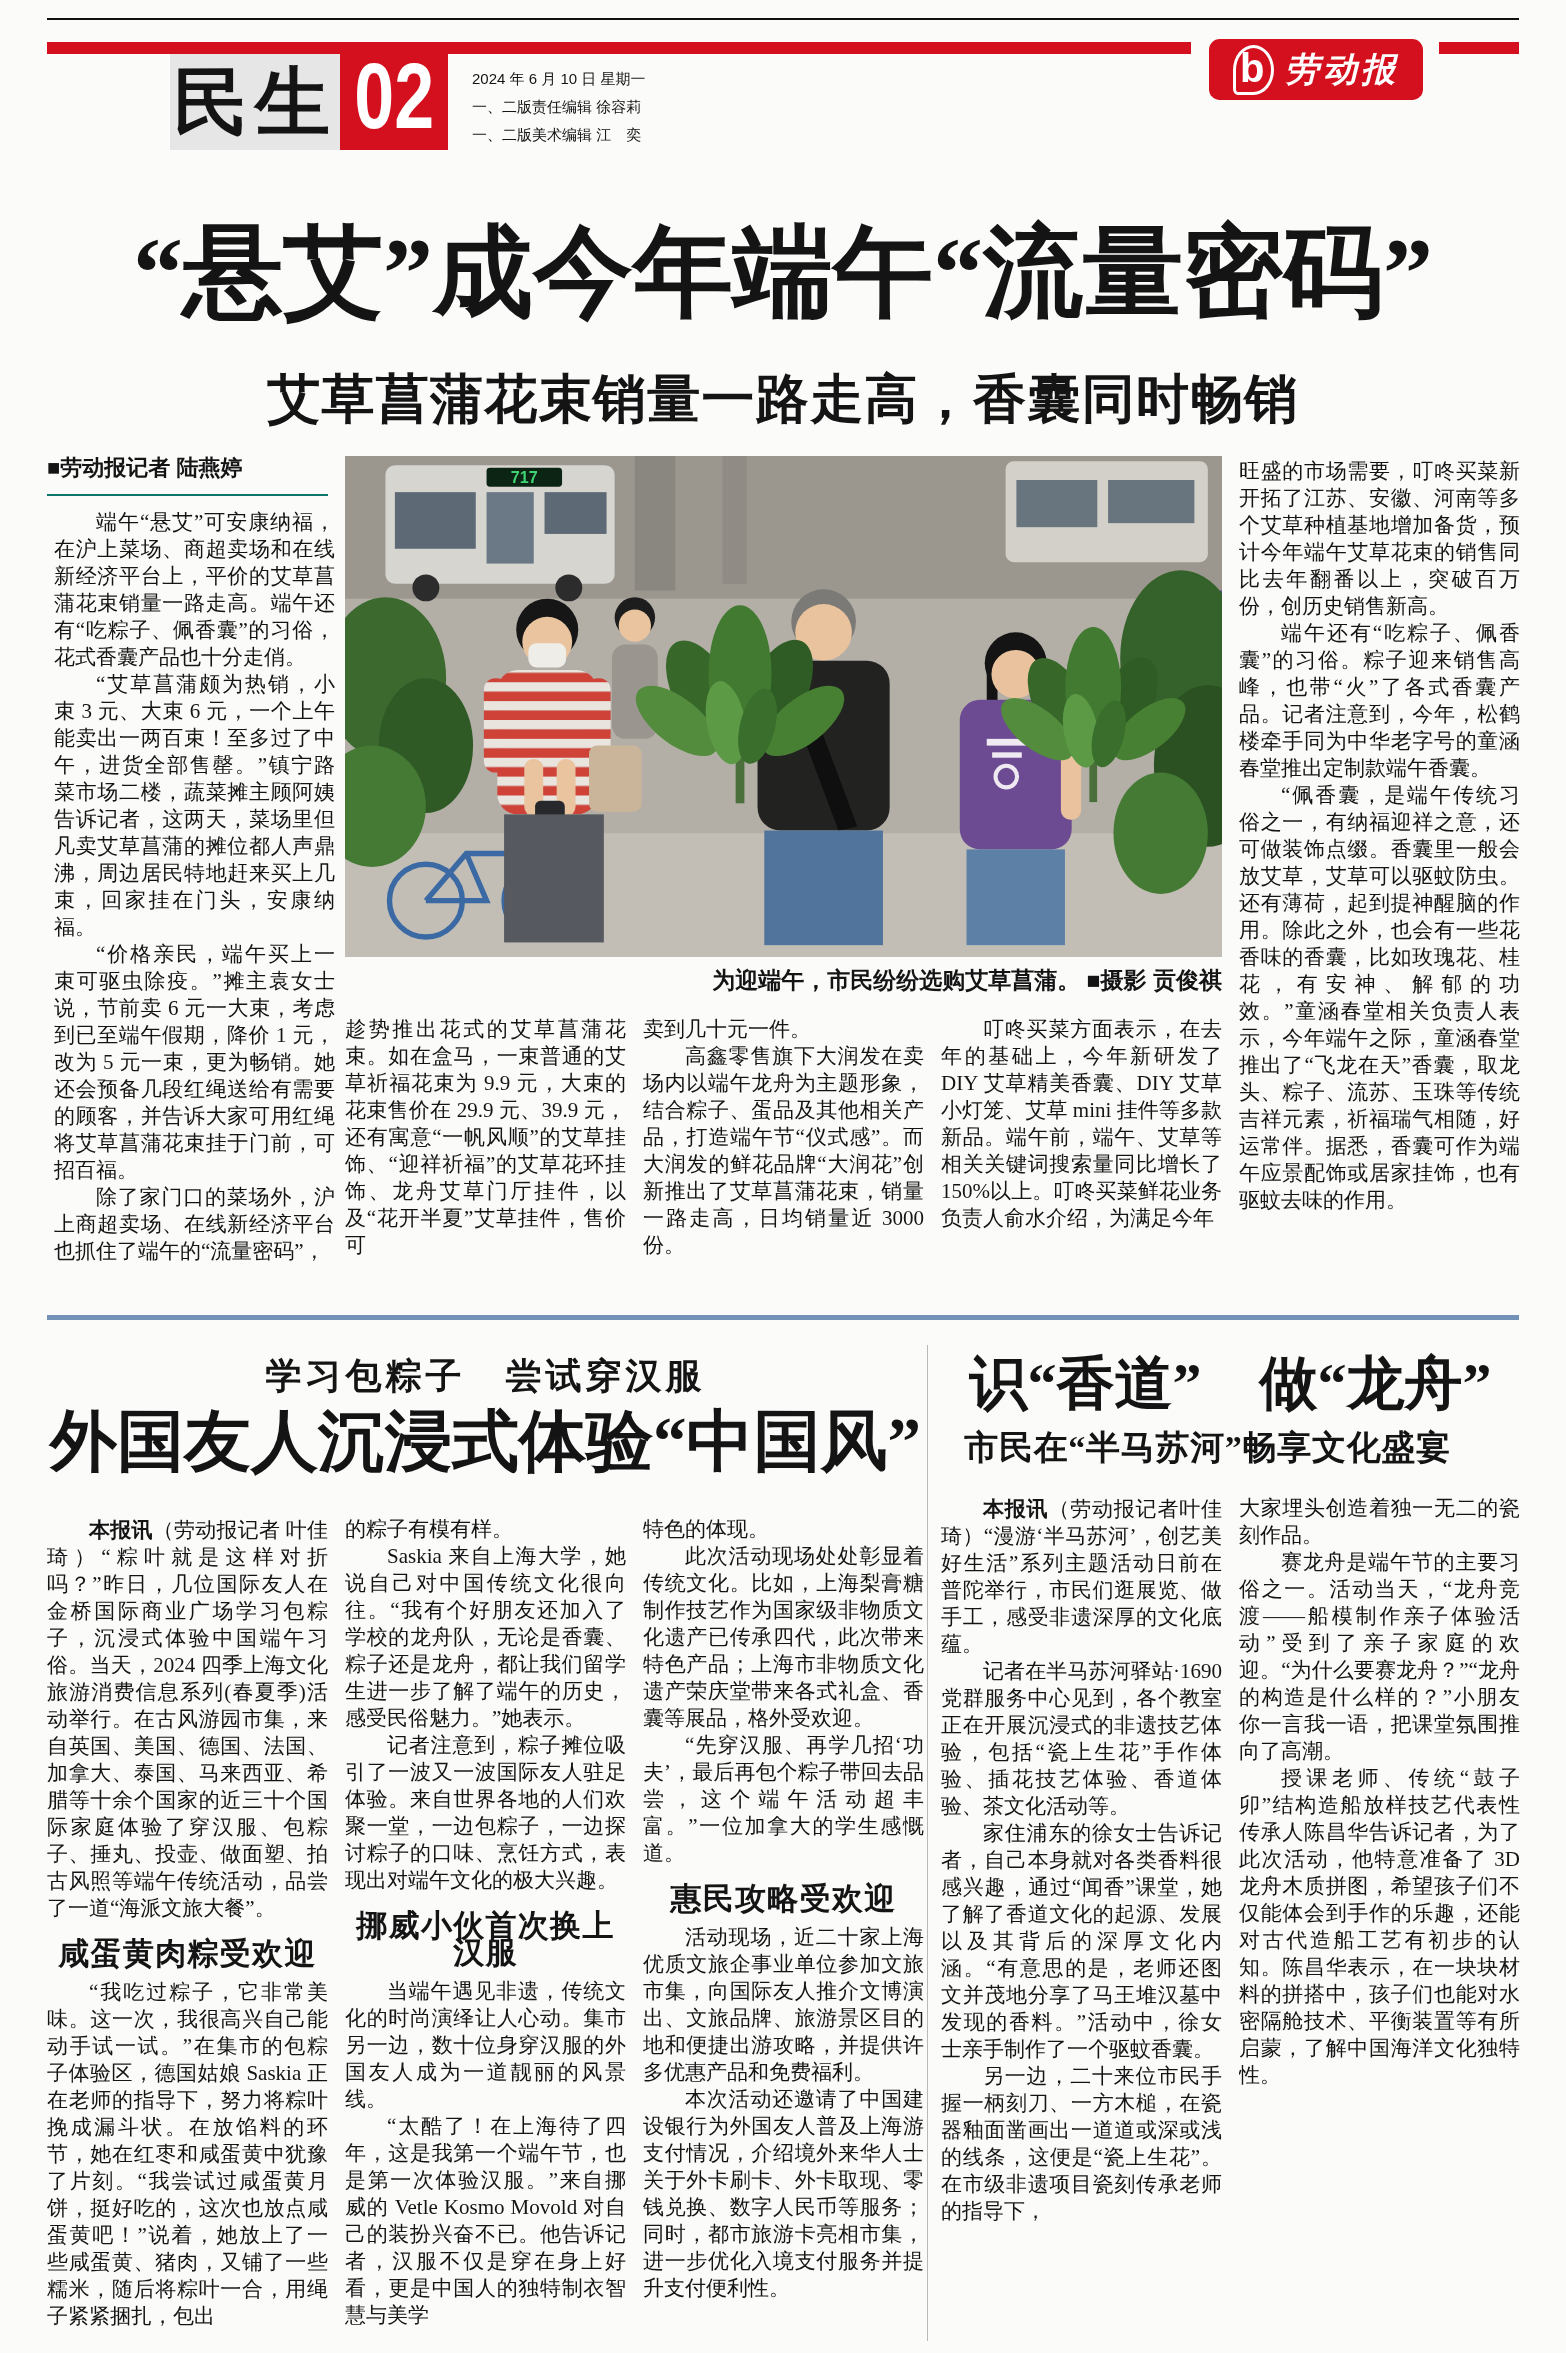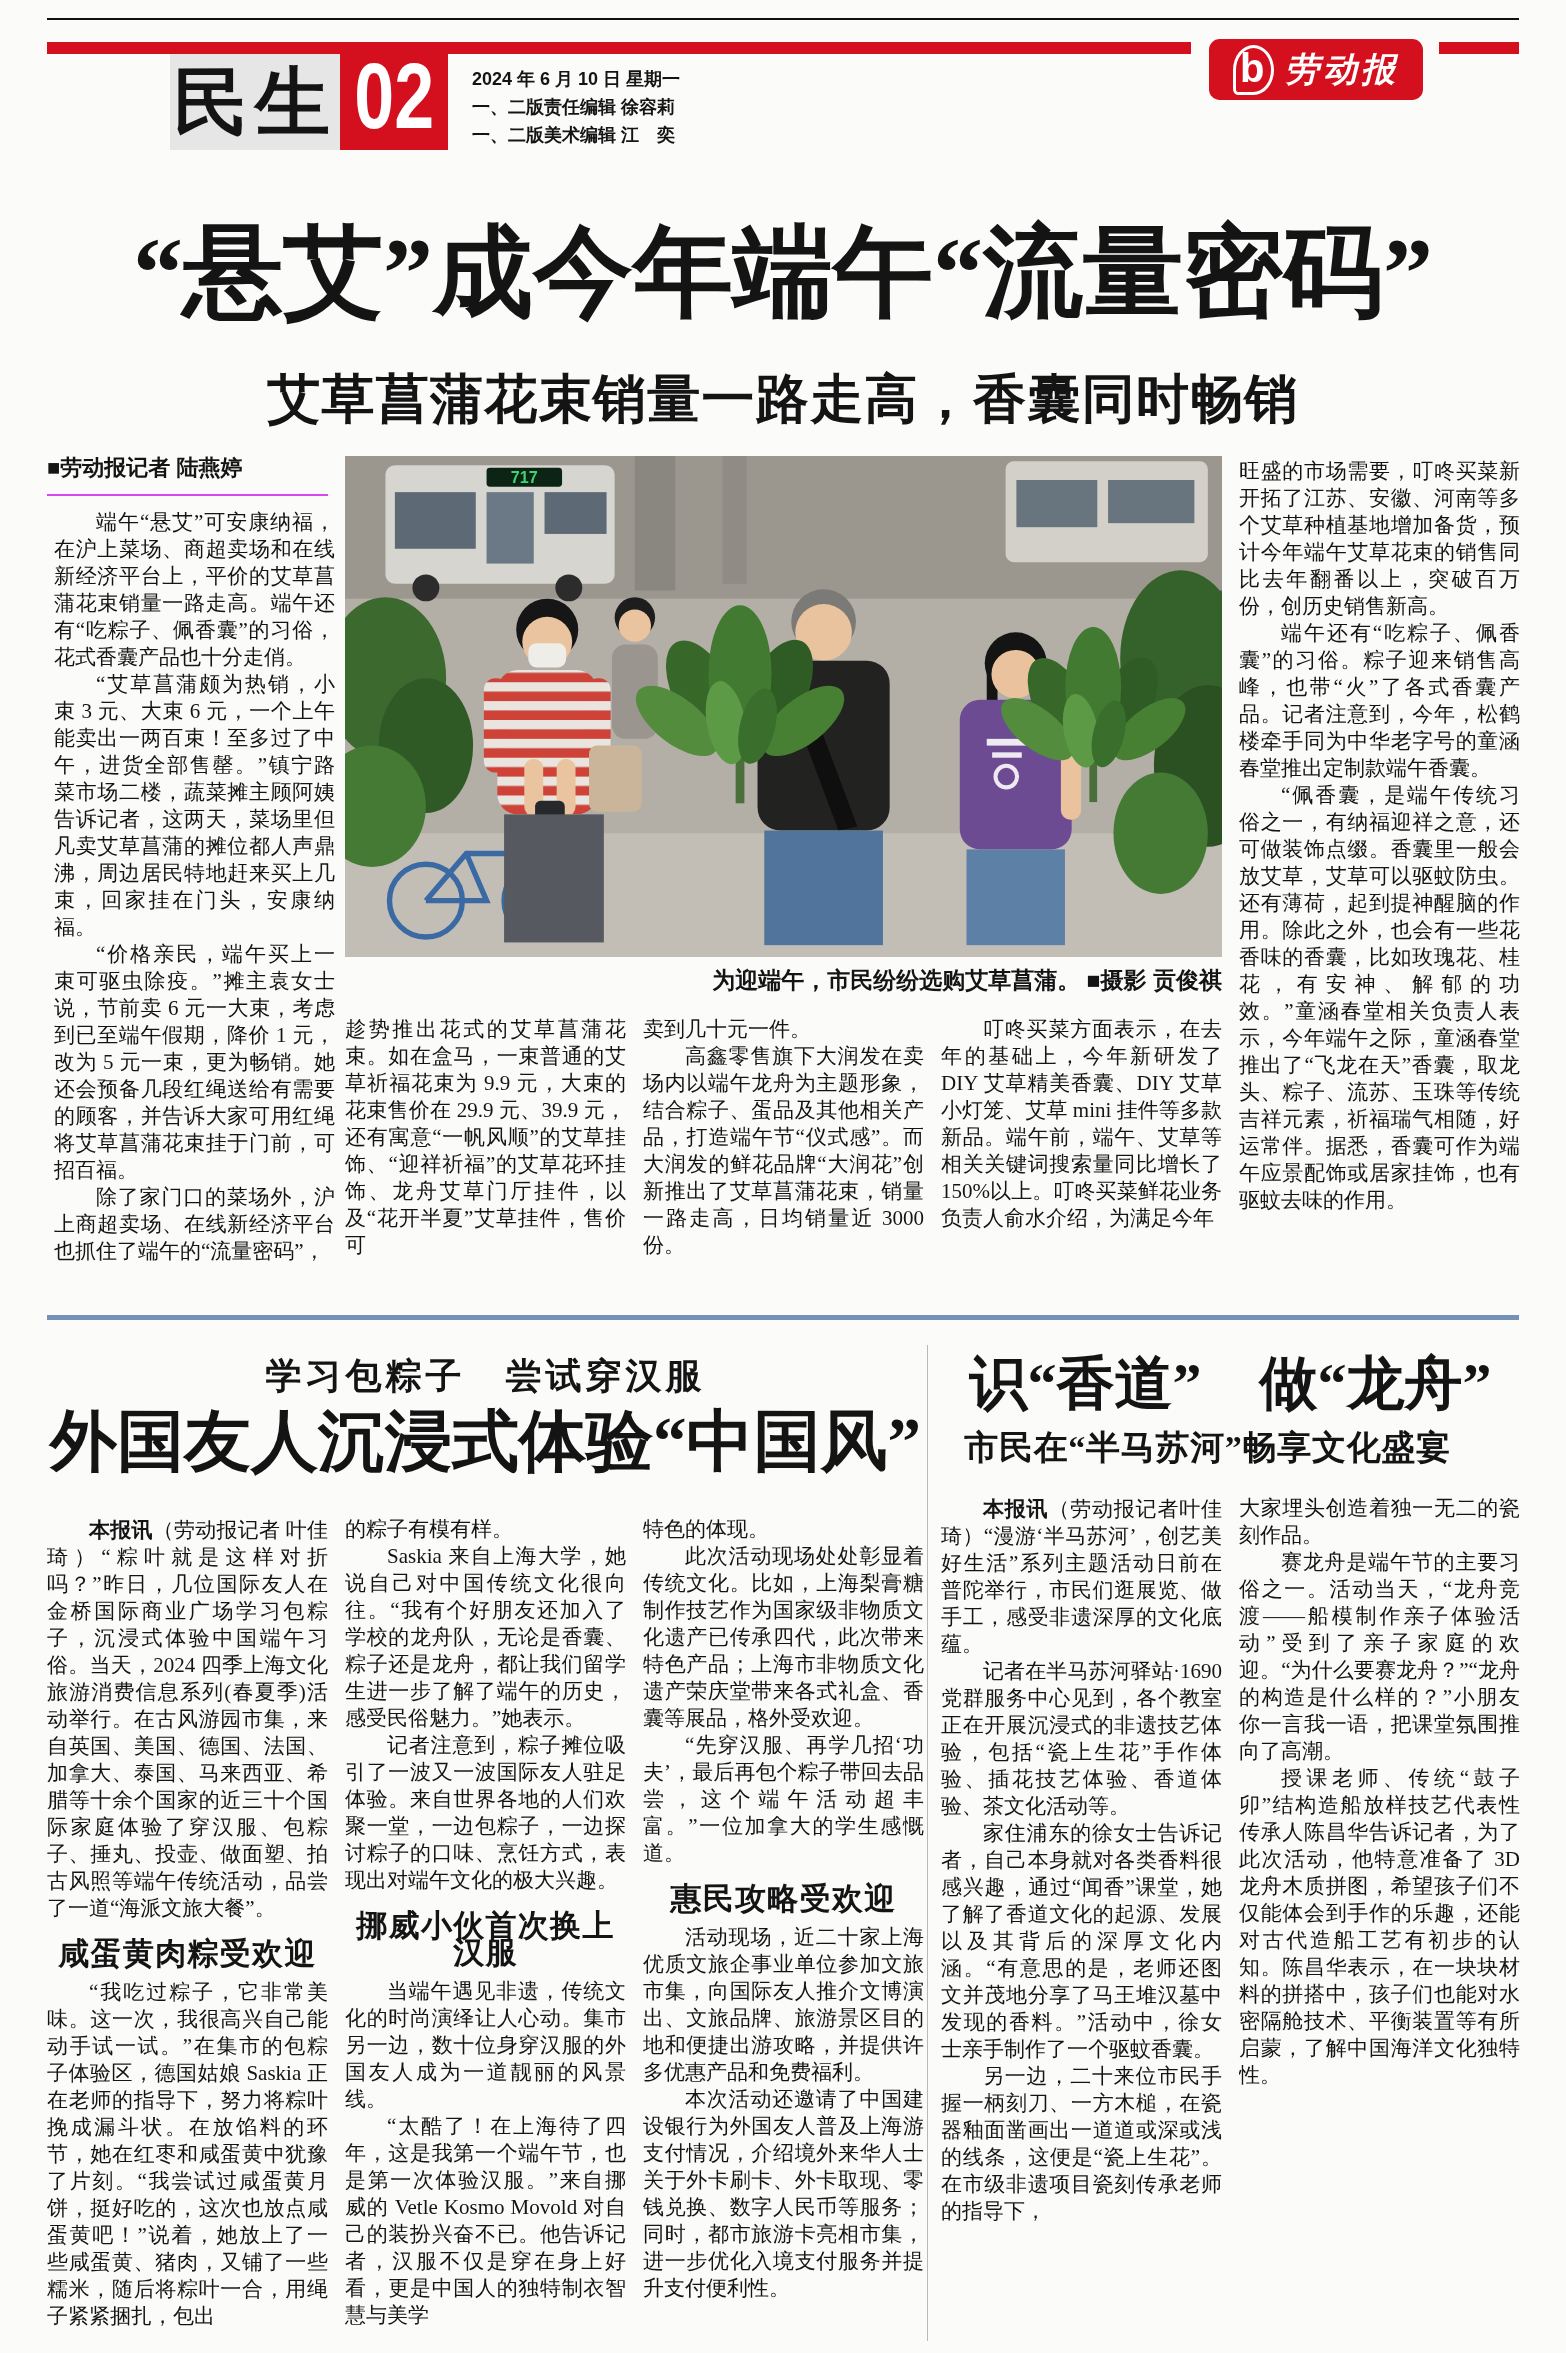--- a/index.html
+++ b/index.html
@@ -18,33 +18,33 @@
   .topline{position:absolute;left:47px;top:17.5px;width:1472px;height:2px;background:#111;}
   .redbar{position:absolute;top:42px;height:11.5px;background:var(--red);}
   .redbar.a{left:47px;width:1144px;}
   .redbar.b{left:1439px;width:80px;}
   .ms-box{position:absolute;left:170px;top:54px;width:170px;height:96px;background:var(--boxgray);
     display:flex;align-items:center;justify-content:center;font-size:75px;font-weight:800;letter-spacing:6.7px;line-height:1;}
   .pn-box{position:absolute;left:340px;top:42px;width:108px;height:108px;background:var(--red);color:#ffffff;
     display:flex;align-items:center;justify-content:center;font-size:92px;font-weight:800;
     font-family:"Liberation Sans","DejaVu Sans",sans-serif;transform-origin:center;}
   .pn-box span{display:inline-block;transform:scaleX(.78);}
-  .mh-meta{position:absolute;left:472px;top:65px;font-size:18px;font-weight:700;line-height:28px;}
+  .mh-meta{position:absolute;left:472px;top:65px;font-size:15px;font-weight:400;line-height:28px;}
   .logo{position:absolute;left:1209px;top:39px;width:214px;height:61px;background:var(--red);border-radius:10.8px;
     display:flex;align-items:center;justify-content:center;gap:10.8px;color:#fff;}
   .logo .bmark{font-size:40px;font-weight:800;font-family:"Liberation Sans","DejaVu Sans",sans-serif;
     border:3.4px solid #fff;border-radius:50% 50% 50% 12%;line-height:1;padding:0 6.7px 4px 4px;}
   .logo .lname{font-size:34px;font-weight:800;font-style:italic;letter-spacing:4px;}
   
   .main-hl{position:absolute;left:47px;top:213px;width:1472px;text-align:center;
     font-size:100px;font-weight:800;line-height:1.2;letter-spacing:0;white-space:nowrap;}
   .sub-hl{position:absolute;left:47px;top:364px;width:1472px;text-align:center;
     font-size:53px;font-weight:700;letter-spacing:1.3px;white-space:nowrap;}
   .byline{position:absolute;left:47px;top:453px;width:281px;font-size:22px;font-weight:700;
-    font-family:"Liberation Sans","DejaVu Sans",sans-serif;border-bottom:2px solid #d946ef;padding-bottom:10.8px;}
+    font-family:"Liberation Sans","DejaVu Sans",sans-serif;border-bottom:2px solid #0f766e;padding-bottom:10.8px;}
   .tcol{position:absolute;width:281px;font-size:21px;line-height:27px;text-align:justify;overflow:hidden;}
   .tcol p{margin:0;}
   .para{text-indent:2em;}
   .noind{text-indent:0;}
   .lead-in{font-family:"Liberation Sans","DejaVu Sans",sans-serif;font-weight:700;}
   .col-subhead{font-family:"Liberation Sans","DejaVu Sans",sans-serif;font-weight:800;font-size:31px;
     text-align:center;text-indent:0;margin:17.5px 0 12px 0 !important;letter-spacing:1.3px;}
   #col1{left:54px;top:509px;height:803px;}
   #col2{left:345px;top:1016px;height:296px;}
   #col3{left:643px;top:1016px;height:296px;}

